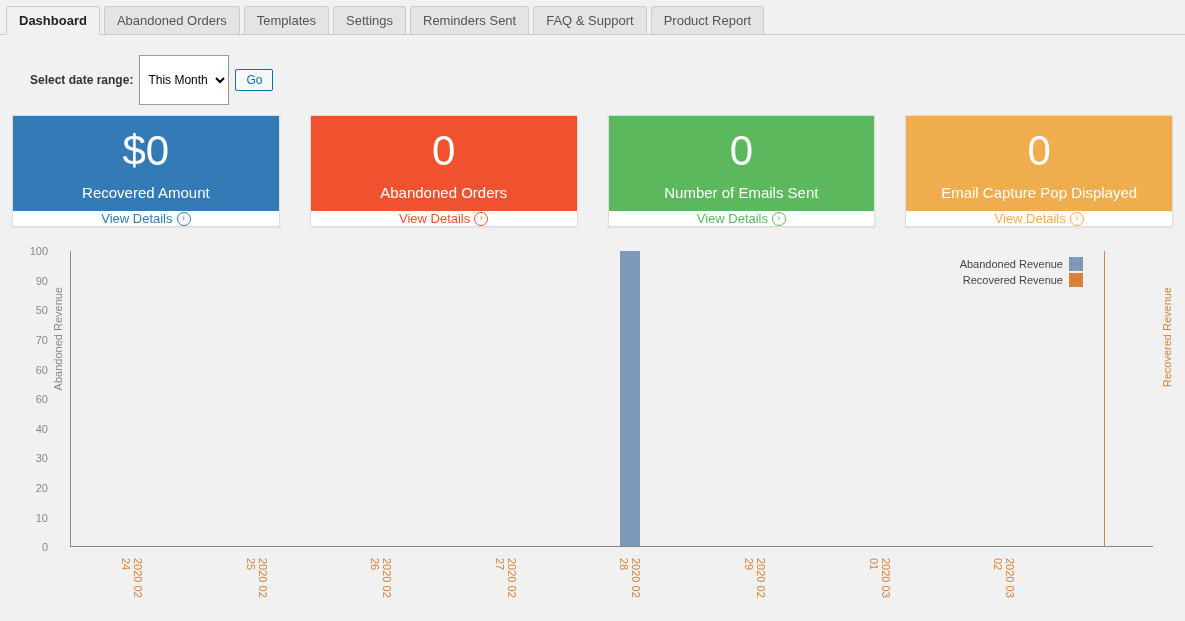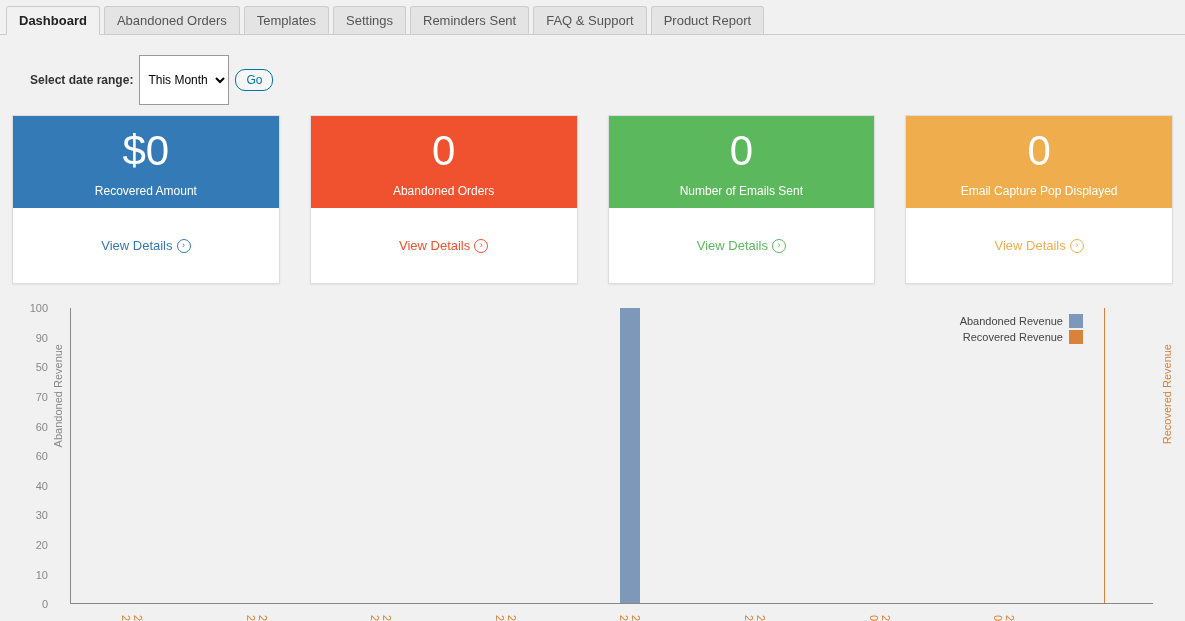--- a/index.html
+++ b/index.html
@@ -45,21 +45,21 @@
     font-size: 12px;
     padding: 16px 4px;
     border: 1px solid #999;
     background: #fff;
   }
   .go-btn {
     border: 1px solid #0073aa;
     color: #0073aa;
     background: #f7f7f7;
     padding: 3px 10px;
-    border-radius: 10px;
+    border-radius: 2px;
     cursor: pointer;
     font-size: 12px;
   }
   .cards {
     display: flex;
     gap: 30px;
     padding: 0 12px 12px 12px;
   }
   .card {
     flex: 1;
@@ -69,24 +69,24 @@
     display: flex;
     flex-direction: column;
     min-width: 0;
   }
   .card-top {
     color: #fff;
     text-align: center;
     padding: 12px 5px 10px 5px;
   }
   .card-value { font-size: 42px; font-weight: 300; line-height: 1.1; }
-  .card-label { font-size: 12px; margin-top: 10px; }
+  .card-label { font-size: 15px; margin-top: 10px; }
   .card-bottom {
     text-align: center;
-    padding: 30px 5px;
+    padding: 0 5px;
     font-size: 13px;
     cursor: pointer;
     display: flex;
     justify-content: center;
     align-items: center;
     gap: 4px;
   }
   .c-blue   .card-top { background: #337ab7; }
   .c-orange .card-top { background: #f0522f; }
   .c-green  .card-top { background: #5cb85c; }

